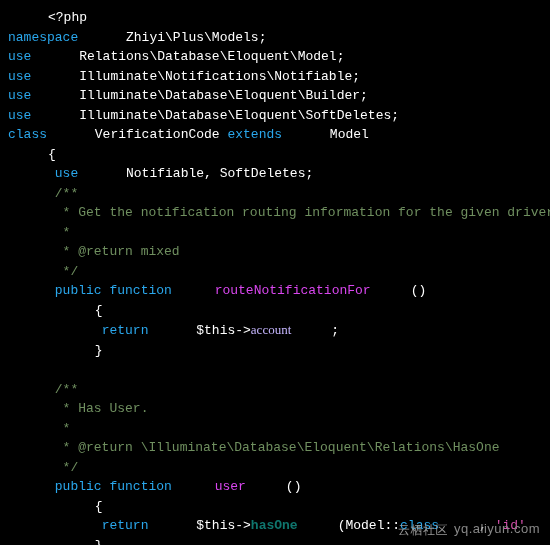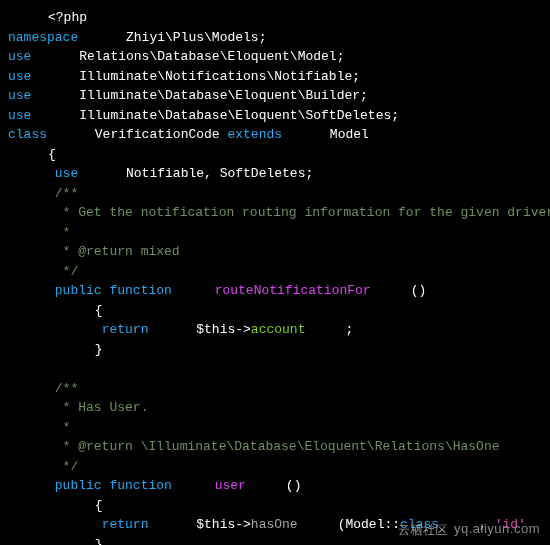--- a/index.html
+++ b/index.html
@@ -15,22 +15,22 @@
     overflow: hidden;
     position: relative;
   }
   .code-container {
     padding: 8px 8px;
     white-space: pre;
   }
   .kw { color: #2aa7ec; margin-top: 40px; }        
   .txt { color: #fff; margin-left: 40px; }          
   .fn { color: #d946ef; margin-left: 35px; }        
-  .prop { color: #84cc16; }      
-  .meth { color: #a3a3a3; }      
+  .prop { color: #c4b5fd; font-family: Liberation Serif, serif; }      
+  .meth { color: #0f766e; font-weight: bold; }      
   .str { color: #d14fa9; }       
   .str2 { color: #7dd3fc; }      
   .comment { color: #6f8f5f; }
   .watermark {
     position: absolute;
     bottom: 6px;
     right: 10px;
     color: #888;
     font-family: sans-serif;
     font-size: 13px;

